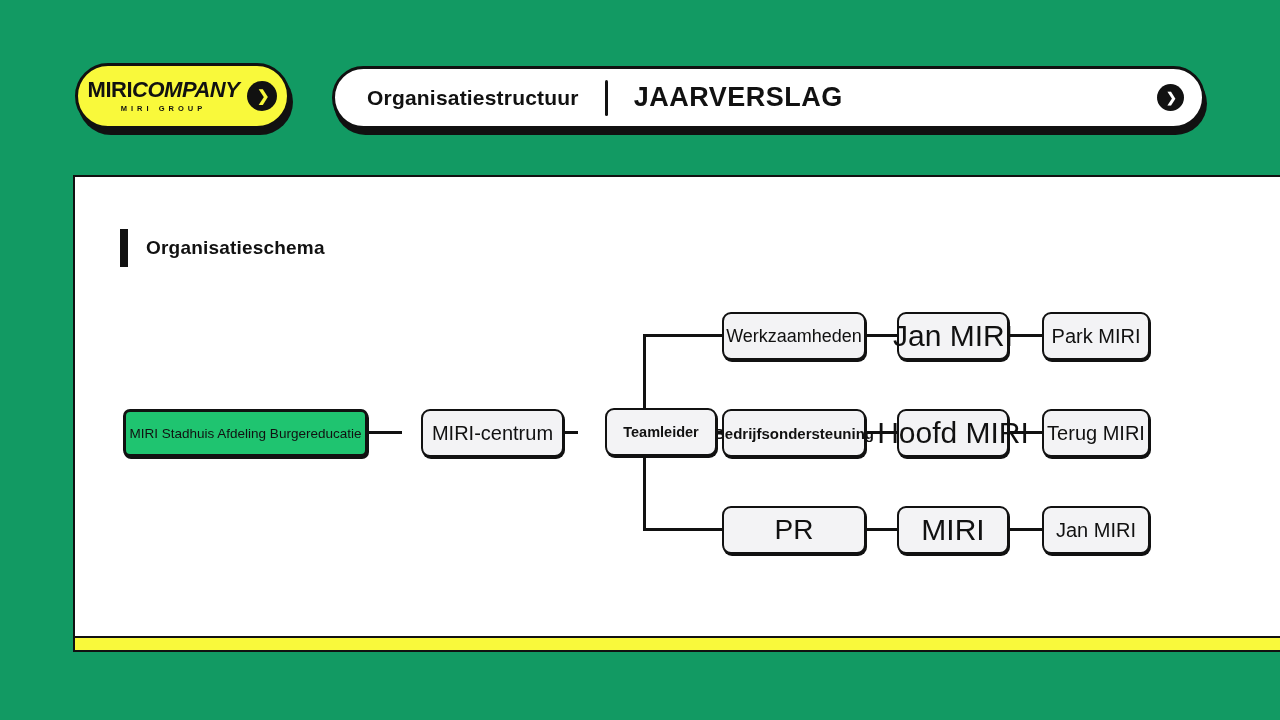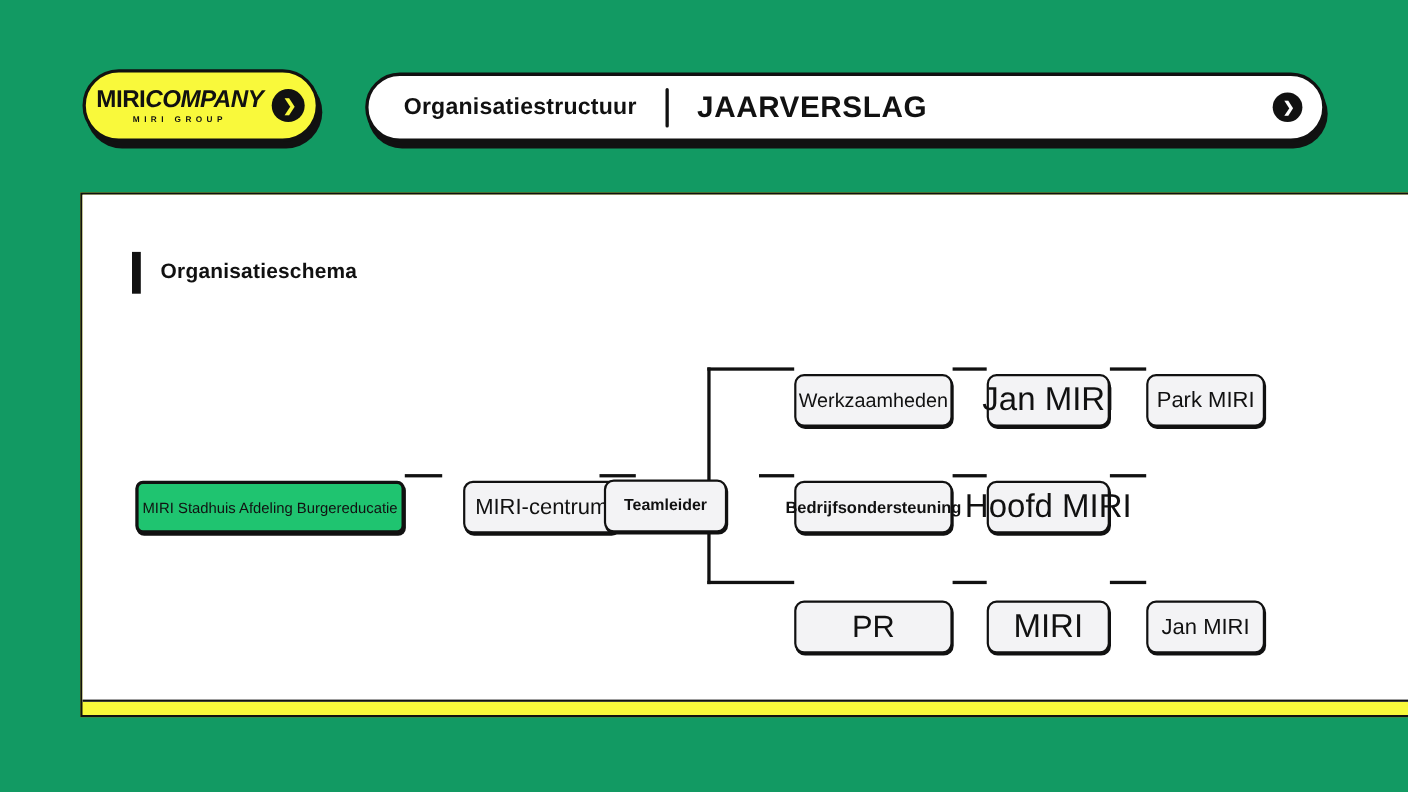--- a/index.html
+++ b/index.html
@@ -81,38 +81,38 @@
   .heading-accent-bar{width:8px;height:38px;background:var(--ink);margin-right:18px;}
   .heading-text{font-size:19px;font-weight:800;letter-spacing:0.2px;}
 
   
   .node{
     position:absolute;height:48px;
     background:var(--box-bg);
     border:2.5px solid var(--ink);border-radius:9px;
     box-shadow:1px 2px 0 var(--ink);
     display:flex;align-items:center;justify-content:center;
-    white-space:nowrap;z-index:2;margin-top:28px;
+    white-space:nowrap;z-index:2;
   }
   .node.root{
     left:48px;top:232px;width:245px;
     background:var(--accent-green);
     border-width:3px;border-radius:7px;
     font-size:13.5px;font-weight:400;
   }
   .node.center{left:346px;top:232px;width:143px;font-size:20px;font-weight:400;}
-  .node.lead{left:474px;top:231px;width:112px;font-size:14.5px;font-weight:700;}
+  .node.lead{left:530px;top:231px;width:112px;font-size:14.5px;font-weight:700;}
   .node.dept{width:144px;font-size:18px;font-weight:500;}
   .node.dept.small{font-size:15px;font-weight:600;}
   .node.dept.pr{font-size:28px;font-weight:500;}
   .node.member1{width:112px;font-size:30px;font-weight:400;}
   .node.member2{width:108px;font-size:20px;font-weight:400;}
   .row1{top:135px;}
   .row2{top:232px;}
-  .row3{top:341px;}
+  .row3{top:329px;}
   .col-dept{left:647px;}
   .col-m1{left:822px;}
   .col-m2{left:967px;}
 
   .line{position:absolute;background:var(--ink);z-index:1;}
   .hline{height:3px;}
   .vline{width:3px;}
 </style>
 </head>
 <body>
@@ -162,20 +162,21 @@
     <div class="node root">MIRI Stadhuis Afdeling Burgereducatie</div>
     <div class="node center">MIRI-centrum</div>
     <div class="node lead">Teamleider</div>
 
     <div class="node dept row1 col-dept">Werkzaamheden</div>
     <div class="node member1 row1 col-m1">Jan MIRI</div>
     <div class="node member2 row1 col-m2">Park MIRI</div>
 
     <div class="node dept small row2 col-dept">Bedrijfsondersteuning</div>
     <div class="node member1 row2 col-m1">Hoofd MIRI</div>
+    <div class="node member2 row2 col-m2">Terug MIRI</div>
 
     <div class="node dept pr row3 col-dept">PR</div>
     <div class="node member1 row3 col-m1">MIRI</div>
     <div class="node member2 row3 col-m2">Jan MIRI</div>
 
   </div>
   <div class="board-miter"></div>
 </div>
 
 </body></html>

